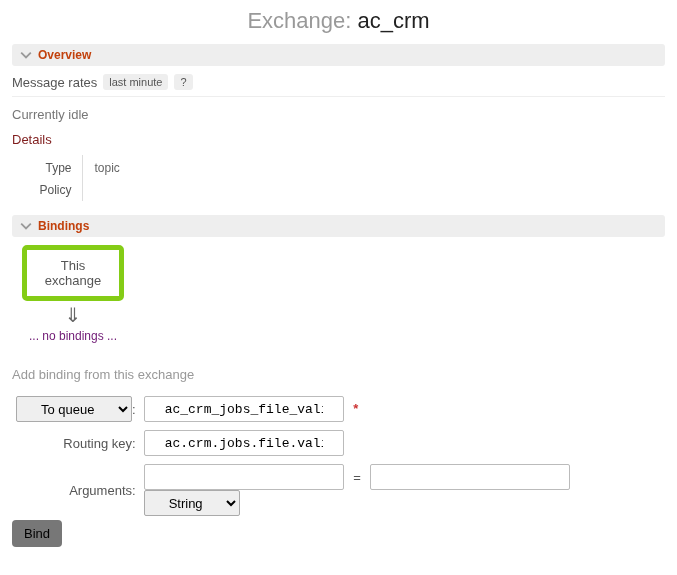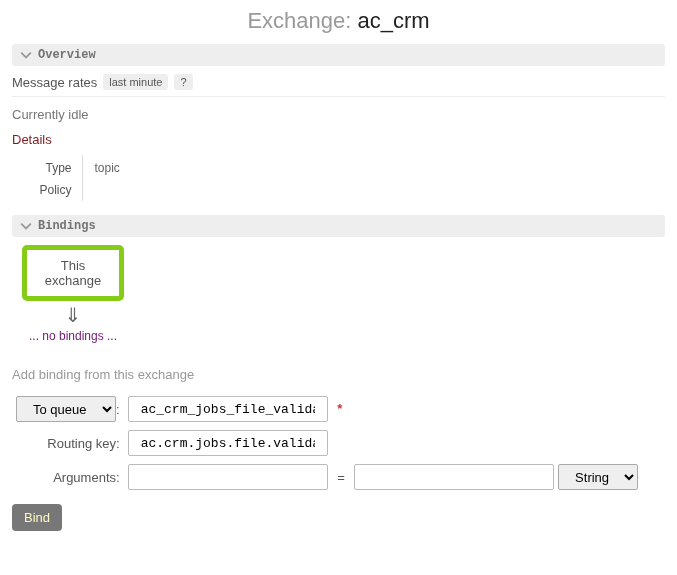--- a/index.html
+++ b/index.html
@@ -28,23 +28,22 @@
       cursor: pointer;
     }
     .section-header .toggle-icon {
       width: 12px;
       height: 12px;
       margin-right: 6px;
       display: inline-block;
     }
     .section-header .title {
       font-weight: bold;
-      color: #737373;
+      color: #c2410c;
       font-size: 12px;
-      font-family: Liberation Mono, monospace;
     }
     .section-body { margin-bottom: 14px; }
     hr.under { border: none; border-bottom: 1px solid #eee; margin: 6px 0 10px; }
     .rates-line { margin: 4px 0 2px; color: #555; display:flex; align-items:center; gap:6px;}
     .tag {
       background: #eee;
       border-radius: 3px;
       padding: 2px 6px;
       font-size: 11px;
       color: #555;
@@ -77,37 +76,37 @@
     }
     .bindings-area { margin: 6px 0 4px 10px; width: 102px; text-align:center;}
     .nobind { color:#701a75; font-size:12px;}
     .subhead { color:#999; margin: 24px 0 10px; }
     .form-table { border-collapse: collapse; }
     .form-table td { padding: 4px 4px; vertical-align: middle; font-size:13px; color:#555;}
     .form-table .flabel { text-align: right; padding-right:4px; white-space:nowrap;}
     select, input[type=text] {
       font-family: inherit;
       font-size: 13px;
-      padding: 3px 12px;
+      padding: 3px 20px;
       height: 26px;
     }
     select { background:#efefef; border:1px solid #aaa; border-radius:2px;}
     input[type=text]{
       border:1px solid #bbb;
       border-radius:2px;
       background:#fff;
       width: 200px;
     }
     input.mono { font-family: "Courier New", monospace; }
     .required { color:#c33; margin-left:6px; font-weight:bold;}
     .eq { padding:0 6px; color:#555;}
     .bind-btn {
-      margin-top: 10px;
+      margin-top: 0;
       background:#777;
-      color:#fef9c3;
+      color:#000000;
       border:none;
       border-radius:4px;
       padding: 6px 12px;
       font-size:13px;
       cursor:pointer;
     }
     svg.chev { width:12px; height:12px; }
   </style>
 </head>
 <body>

